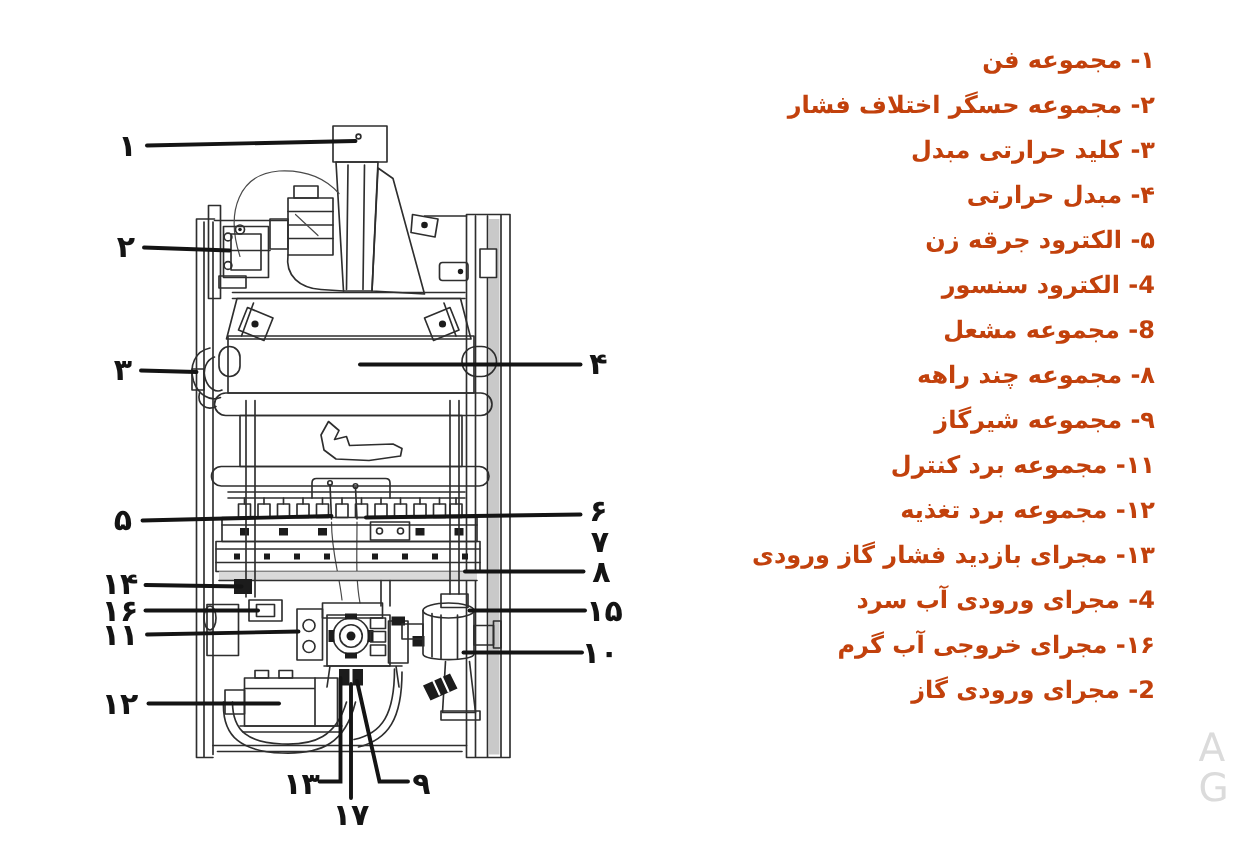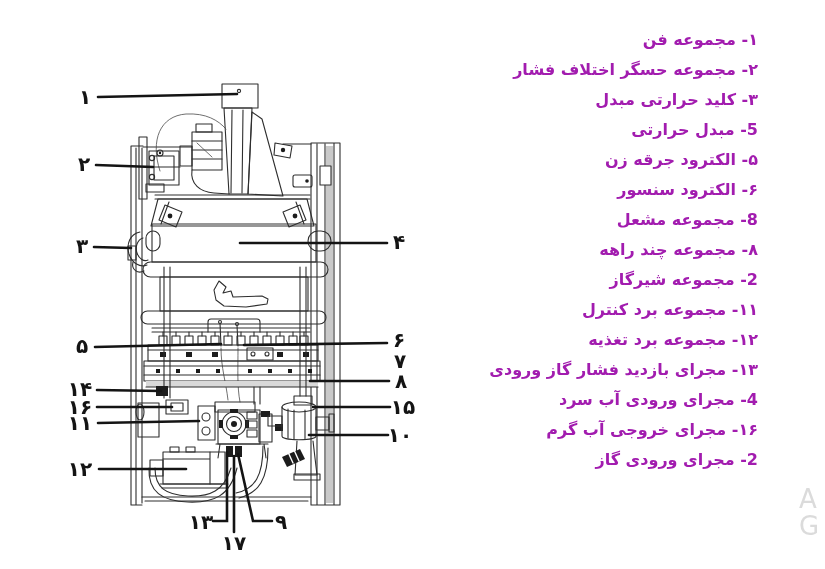--- a/index.html
+++ b/index.html
@@ -8,22 +8,22 @@
     background:#ffffff;font-family:"DejaVu Sans",sans-serif;
   }
   .stage{position:absolute;inset:0;}
   .diagram-svg{position:absolute;left:0;top:0;}
   .ln{fill:none;stroke:#2e2e2e;stroke-width:1.1;stroke-linejoin:round;stroke-linecap:round;}
   .thin{fill:none;stroke:#4a4a4a;stroke-width:0.8;}
   .dark{fill:#1c1c1c;stroke:none;}
   .leader{fill:none;stroke:#141414;stroke-width:2.6;stroke-linecap:round;}
   .callout-num{font-family:"DejaVu Sans",sans-serif;font-size:20px;font-weight:700;fill:#141414;text-anchor:middle;}
   .parts-list{
-    position:absolute;top:25px;right:67px;margin:0;padding:0;list-style:none;
-    direction:rtl;text-align:right;font-size:16px;font-weight:700;color:#a21caf;
+    position:absolute;top:25px;right:55px;margin:0;padding:0;list-style:none;
+    direction:rtl;text-align:right;font-size:16px;font-weight:700;color:#c2410c;
     white-space:nowrap;
   }
   .parts-list li{height:30px;line-height:30px;}
   .watermark{
     position:absolute;left:799px;top:486px;color:#dbdbdb;
     font-size:26px;line-height:27px;font-weight:400;letter-spacing:1px;
   }
   .watermark span{display:block;}
 </style>
 </head>
@@ -257,26 +257,26 @@
         <text x="80" y="414" class="callout-num">۱۶</text>
         <polyline points="234,532 234,456" class="leader"></polyline>
         <text x="234" y="550" class="callout-num">۱۷</text>
       </g>
   </svg>
 
   <ul class="parts-list">
     <li>۱- مجموعه فن</li>
     <li>۲- مجموعه حسگر اختلاف فشار</li>
     <li>۳- کلید حرارتی مبدل</li>
-    <li>5- مبدل حرارتی</li>
+    <li>۴- مبدل حرارتی</li>
     <li>۵- الکترود جرقه زن</li>
-    <li>۶- الکترود سنسور</li>
+    <li>4- الکترود سنسور</li>
     <li>8- مجموعه مشعل</li>
     <li>۸- مجموعه چند راهه</li>
-    <li>2- مجموعه شیرگاز</li>
+    <li>۹- مجموعه شیرگاز</li>
     <li>۱۱- مجموعه برد کنترل</li>
     <li>۱۲- مجموعه برد تغذیه</li>
     <li>۱۳- مجرای بازدید فشار گاز ورودی</li>
     <li>4- مجرای ورودی آب سرد</li>
     <li>۱۶- مجرای خروجی آب گرم</li>
     <li>2- مجرای ورودی گاز</li>
   </ul>
 
   <div class="watermark">
     <span>A</span>

